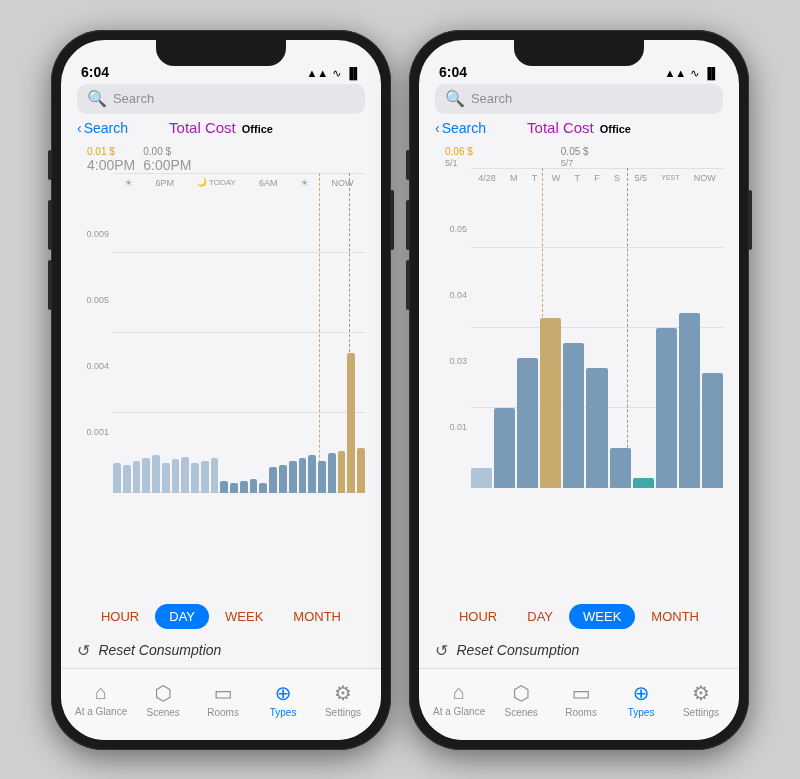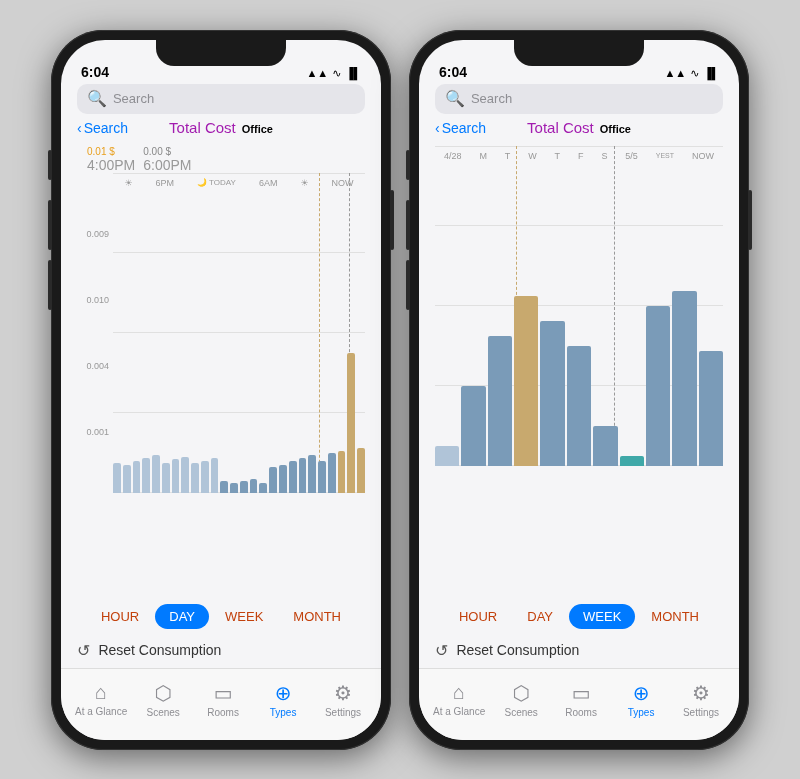--- a/index.html
+++ b/index.html
@@ -237,20 +237,21 @@
       gap: 8px;
       padding: 4px 16px 8px;
     }
     .reset-icon {
       font-size: 16px;
       color: #555;
     }
     .reset-text {
       font-size: 14px;
       color: #333;
+      font-style: italic;
     }
     
     .tab-bar {
       height: 72px;
       background: rgba(248,248,248,0.97);
       border-top: 1px solid #ddd;
       display: flex;
       align-items: center;
       justify-content: space-around;
       padding: 0 8px 10px;
@@ -373,21 +374,21 @@
         <div class="chart-tooltip">
           <span class="tooltip-orange">0.01 $<br><span style="font-size:14px;color:#999">4:00PM</span></span>
           <span class="tooltip-gray">0.00 $<br><span style="font-size:14px;color:#999">6:00PM</span></span>
         </div>
 
         <div class="chart-container">
 
           <div class="chart-labels-y">
             <span></span>
             <span>0.009</span>
-            <span>0.010</span>
+            <span>0.005</span>
             <span>0.004</span>
             <span>0.001</span>
             <span></span>
           </div>
 
           <div class="chart-bars-wrapper">
             <div class="chart-grid">
               <div class="grid-line"></div>
               <div class="grid-line"></div>
               <div class="grid-line"></div>
@@ -505,23 +506,35 @@
           <span>‹</span>
           <span>Search</span>
         </div>
         <div class="nav-title-group">
           <span class="nav-left-title">Total Cost</span>
           <span class="nav-right-title">Office</span>
         </div>
       </div>
 
       <div class="chart-area">
+        <div class="chart-tooltip">
+          <span class="tooltip-orange">0.06 $<br><span style="font-size:9px;color:#999">5/1</span></span>
+          <span class="tooltip-gray" style="margin-left:80px">0.05 $<br><span style="font-size:9px;color:#999">5/7</span></span>
+        </div>
 
         <div class="chart-container">
 
+          <div class="chart-labels-y">
+            <span></span>
+            <span>0.05</span>
+            <span>0.04</span>
+            <span>0.03</span>
+            <span>0.01</span>
+            <span></span>
+          </div>
 
           <div class="chart-bars-wrapper">
             <div class="chart-grid">
               <div class="grid-line"></div>
               <div class="grid-line"></div>
               <div class="grid-line"></div>
               <div class="grid-line"></div>
               <div class="grid-line"></div>
             </div>
 

